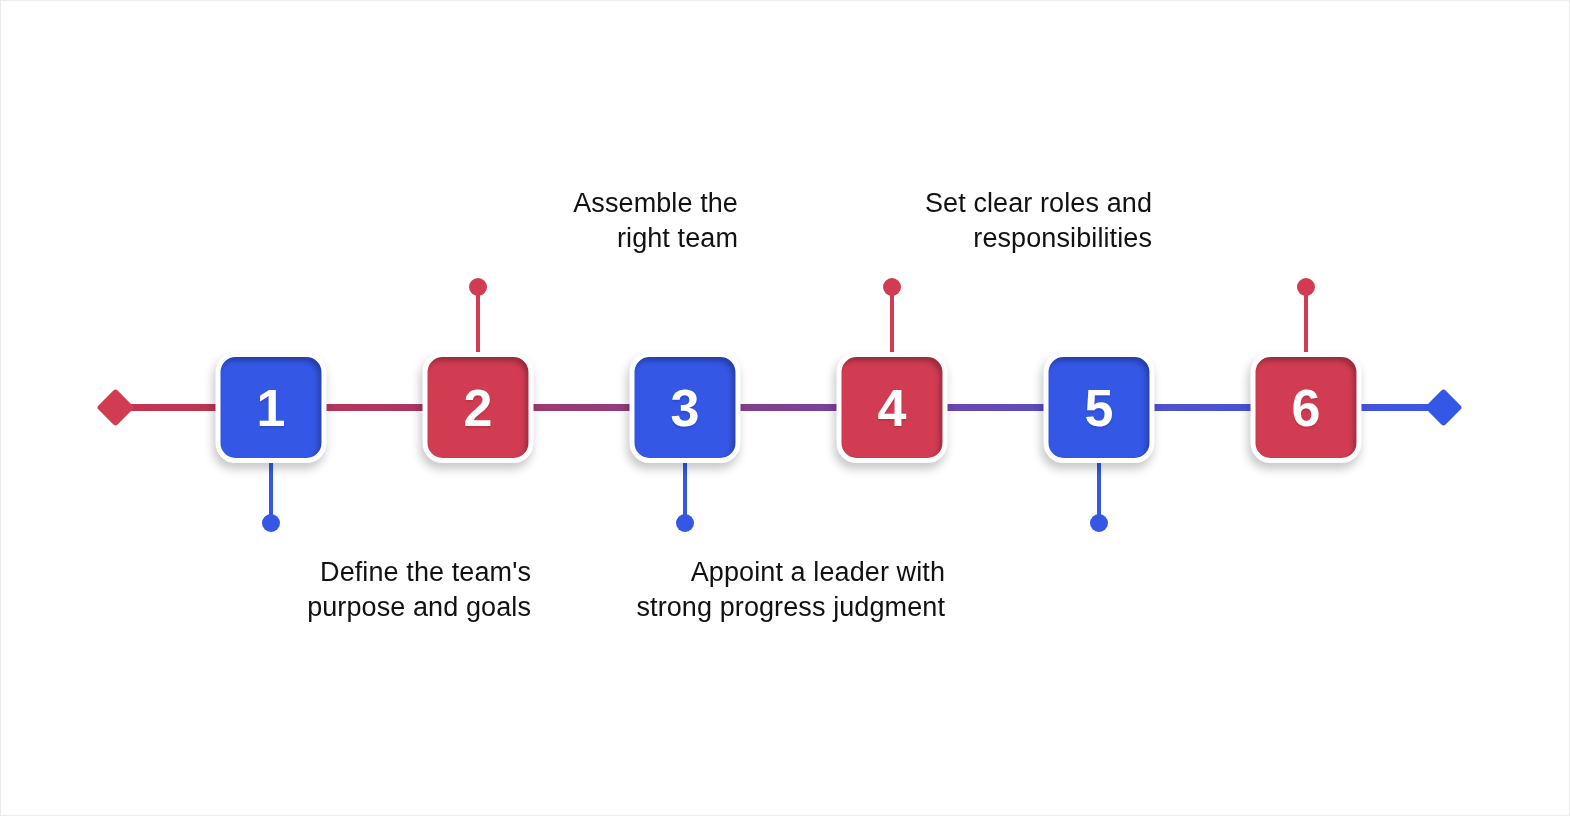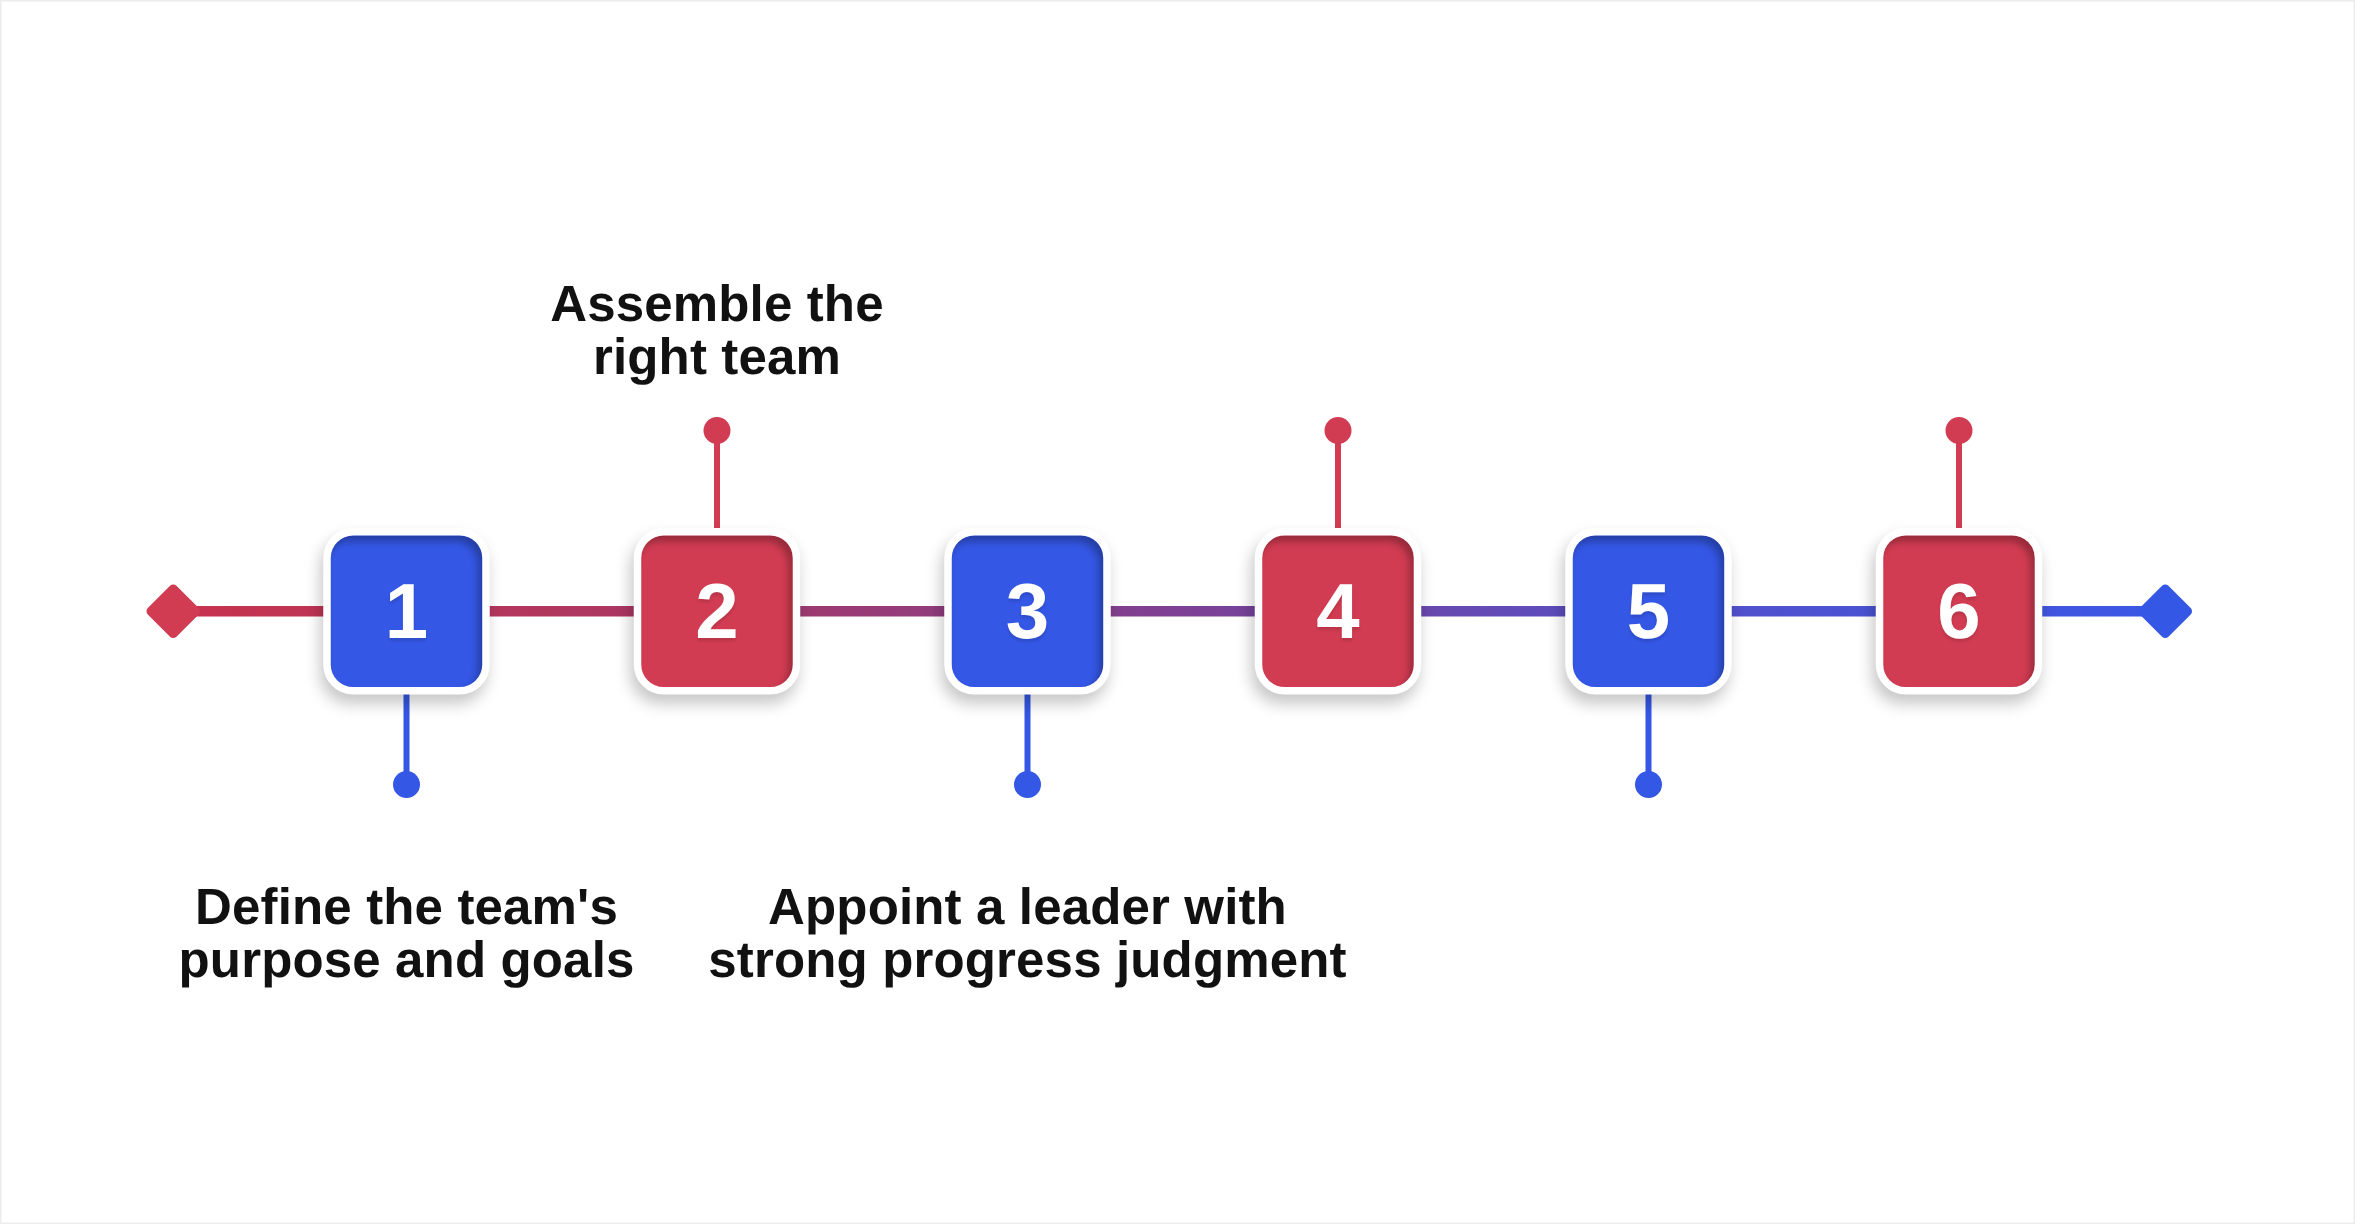--- a/index.html
+++ b/index.html
@@ -105,30 +105,30 @@
   }
   .dot.above { top: 277px; background: #d23c52; }
   .dot.below { top: 513px; background: #3457e5; }
 
   
   .step-label {
     position: absolute;
     left: 50%;
     transform: translateX(-50%);
     width: 520px;
-    text-align: center;
+    text-align: right;
     color: #111111;
-    font-size: 34px;
-    font-weight: 700;
+    font-size: 27px;
+    font-weight: 400;
     line-height: 35px;
     white-space: pre-line;
     letter-spacing: 0.1px;
   }
   .step-label.above { top: 185px; }
-  .step-label.below { top: 587px; }
+  .step-label.below { top: 554px; }
 </style>
 </head>
 <body>
 
 <div class="canvas">
 
   <div class="spine"></div>
   <div class="diamond left"></div>
   <div class="diamond right"></div>
 
@@ -161,20 +161,22 @@
     <div class="step-label below">Appoint a leader with
 strong progress judgment</div>
   </div>
 
   <div class="step s4">
     <div class="square red">
       <span class="num">4</span>
     </div>
     <div class="stem above"></div>
     <div class="dot above"></div>
+    <div class="step-label above">Set clear roles and
+responsibilities</div>
   </div>
 
   <div class="step s5">
     <div class="square blue">
       <span class="num">5</span>
     </div>
     <div class="stem below"></div>
     <div class="dot below"></div>
   </div>
 

